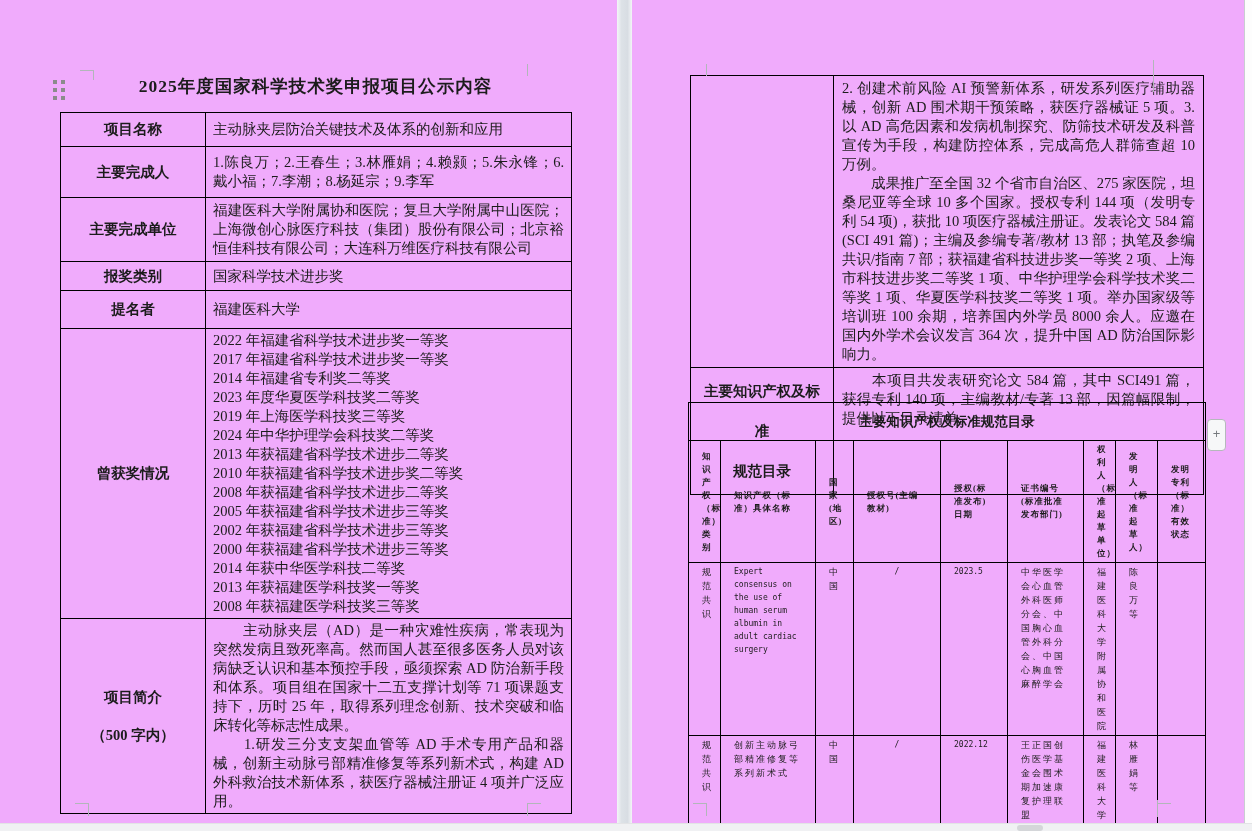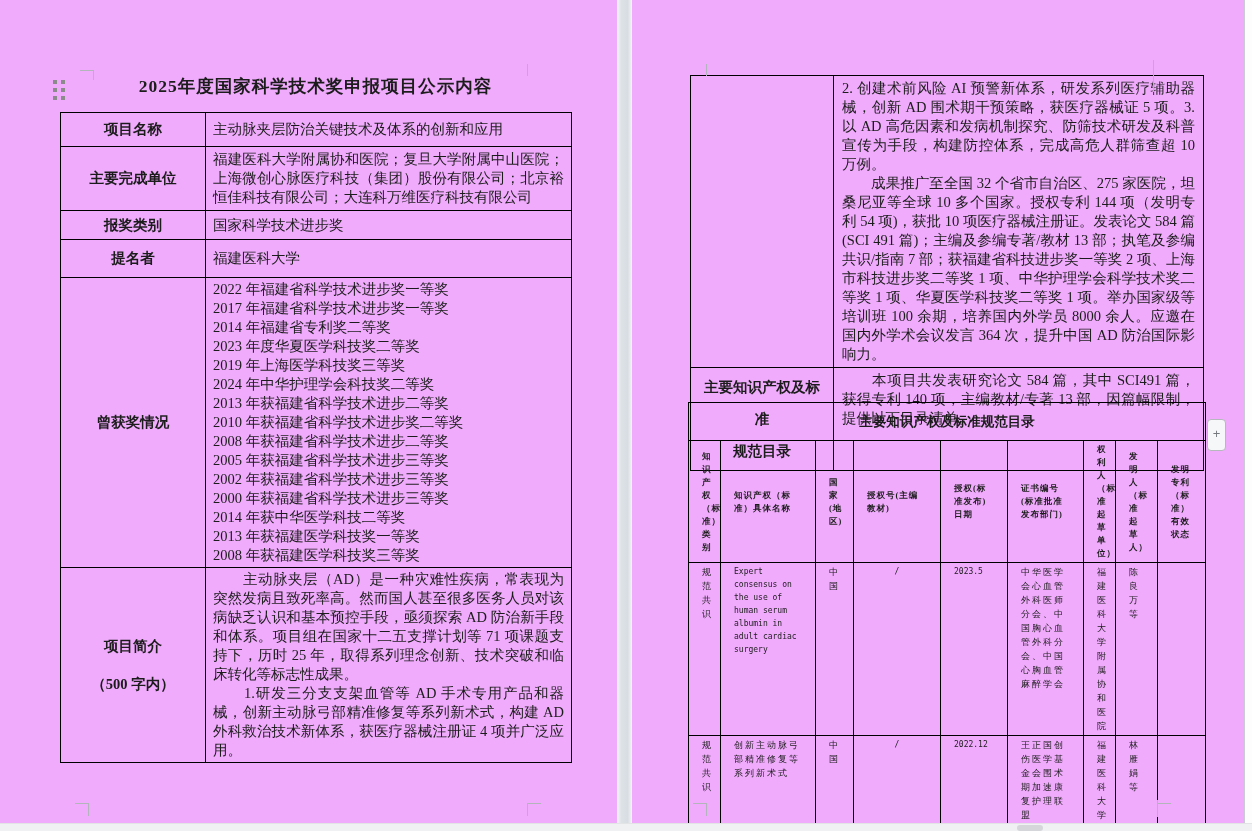--- a/index.html
+++ b/index.html
@@ -23,21 +23,21 @@
   table.doc{border-collapse:collapse;table-layout:fixed;position:absolute;}
   table.doc td{border:1.5px solid #000;overflow:hidden;}
 
   #infoTable{left:60px;top:112px;width:511px;padding-left:48px;}
   #infoTable td{font-size:14.5px;line-height:19px;padding:2px 7px;vertical-align:middle;}
   #infoTable td.lbl{text-align:center;font-weight:bold;white-space:pre-line;}
   #infoTable td.val{white-space:pre-line;text-align:justify;}
 
   #contTable{left:58px;top:75px;width:513px;}
   #contTable td{font-size:14.5px;line-height:19px;padding:3px 8px;vertical-align:top;}
-  #contTable td.lbl{text-align:center;font-weight:bold;white-space:pre-line;vertical-align:middle;line-height:32px;}
+  #contTable td.lbl{text-align:center;font-weight:bold;white-space:pre-line;vertical-align:middle;line-height:40px;}
   #contTable td.val{white-space:pre-line;text-align:justify;}
 
   #ipTable{left:56px;top:402px;width:517px;}
   #ipTable td{font-size:9px;line-height:14px;padding:2px 13px;vertical-align:top;}
   #ipTable td.t{font-weight:bold;font-size:13.5px;text-align:center;vertical-align:middle;line-height:16px;}
   #ipTable td.h{font-weight:bold;font-size:8.5px;line-height:13px;vertical-align:middle;letter-spacing:1px;}
   #ipTable td.mono{font-family:"DejaVu Sans Mono","Liberation Mono",monospace;font-size:8px;line-height:13px;letter-spacing:0;}
   #ipTable td.c{text-align:center;}
   #ipTable td.cjk{letter-spacing:2px;}
 
@@ -64,20 +64,24 @@
 
     <table class="doc" id="infoTable">
       <colgroup>
           <col style="width:145px">
           <col style="width:366px">
         </colgroup>
       <tbody>
           <tr style="height:34px">
         <td class="lbl">项目名称</td>
         <td class="val">主动脉夹层防治关键技术及体系的创新和应用</td>
+      </tr>
+      <tr style="height:51px">
+        <td class="lbl">主要完成人</td>
+        <td class="val">1.陈良万；2.王春生；3.林雁娟；4.赖颢；5.朱永锋；6.戴小福；7.李潮；8.杨延宗；9.李军</td>
       </tr>
       <tr style="height:64px">
         <td class="lbl">主要完成单位</td>
         <td class="val">福建医科大学附属协和医院；复旦大学附属中山医院；上海微创心脉医疗科技（集团）股份有限公司；北京裕恒佳科技有限公司；大连科万维医疗科技有限公司</td>
       </tr>
       <tr style="height:29px">
         <td class="lbl">报奖类别</td>
         <td class="val">国家科学技术进步奖</td>
       </tr>
       <tr style="height:38px">

